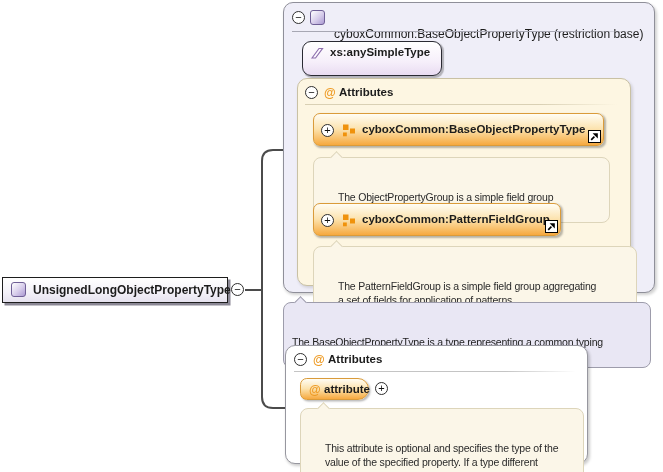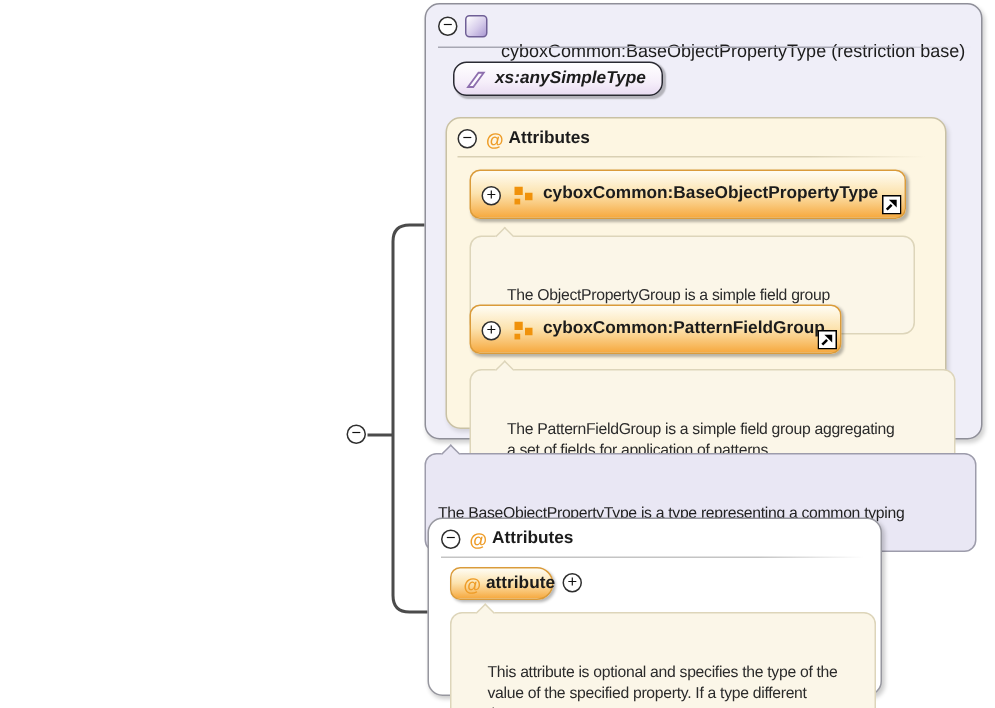--- a/index.html
+++ b/index.html
@@ -46,24 +46,24 @@
   .notch{position:absolute;width:9px;height:9px;transform:rotate(45deg);top:-5.5px;box-sizing:border-box;}
   .notch-cream{background:#fbf6e8;border-left:1px solid #ddd5ba;border-top:1px solid #ddd5ba;}
   .notch-lav{background:#e9e7f4;border-left:1px solid #9d9cab;border-top:1px solid #9d9cab;}
 
   
   .elem-main{position:absolute;left:2px;top:277px;width:226px;height:26px;box-sizing:border-box;
     border:1.3px solid #1d1d1d;background:linear-gradient(180deg,#ffffff 0%,#f3f1f8 60%,#e6e2ef 100%);
     box-shadow:2.5px 2.5px 0 #8b8895;}
   .elem-main .lbl-bold{position:absolute;left:30px;top:5px;font-size:12px;}
 
-  .simpletype{position:absolute;left:18px;top:38px;width:140px;height:23px;box-sizing:border-box;
+  .simpletype{position:absolute;left:18px;top:38px;width:140px;height:35px;box-sizing:border-box;
     border:1.4px solid #2a2a33;border-radius:9px;
     background:linear-gradient(180deg,#ffffff 0%,#f6effa 60%,#e9dcf2 100%);
-    box-shadow:1.5px 1.5px 1px rgba(0,0,0,.25);font-style:italic;}
+    box-shadow:1.5px 1.5px 1px rgba(0,0,0,.25);}
   .simpletype .lbl-bold{position:absolute;left:27px;top:4px;}
 
   .jump{position:absolute;width:13px;height:13px;right:2px;bottom:2px;}
   svg{display:block;}
 </style>
 </head>
 <body>
 
 <div id="stage">
 
@@ -174,17 +174,21 @@
     </div>
 
     <div class="tip tip-cream" style="left:14px;top:62px;width:284px;">
       <span class="notch notch-cream" style="left:18px;"></span>
       <span>This attribute is optional and specifies the type of the
 value of the specified property. If a type different than
 the...</span>
     </div>
   </div>
 
+  <div class="elem-main">
+    <div class="purple-icon" style="left:8px;top:4px;"></div>
+    <span class="lbl-bold">UnsignedLongObjectPropertyType</span>
+  </div>
   <div class="circle-btn" style="left:231px;top:283px;">
     <span>−</span>
   </div>
 
 </div>
 
 </body></html>

